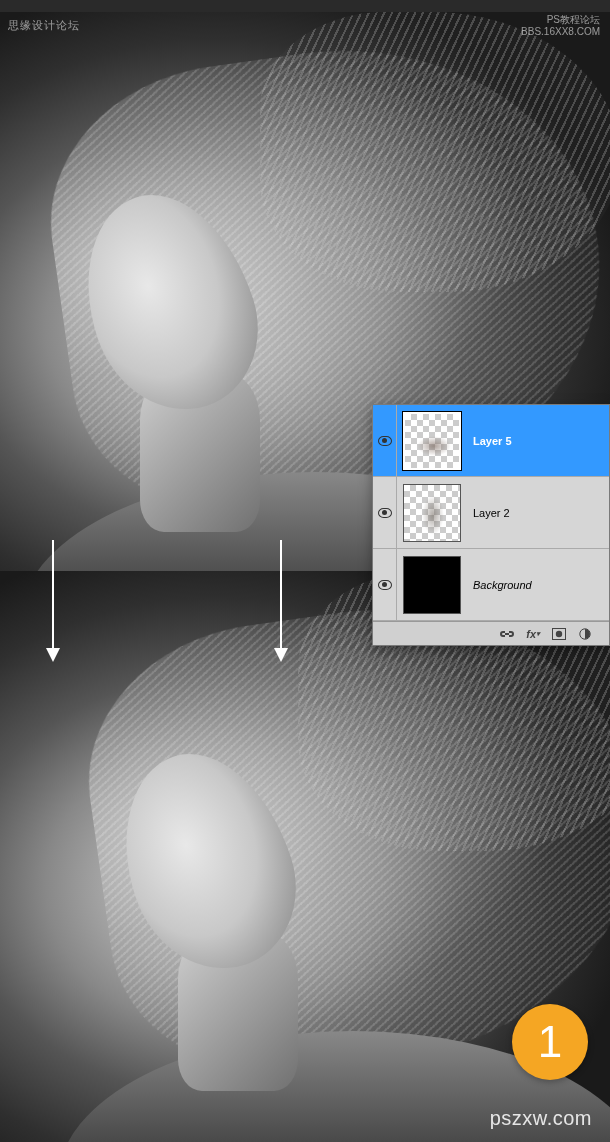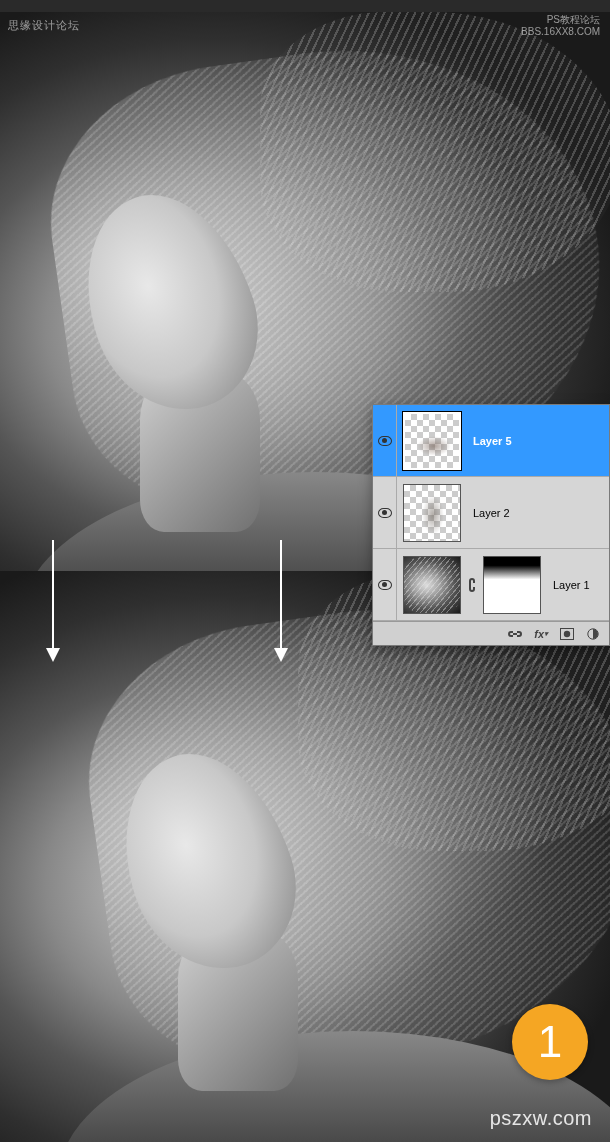--- a/index.html
+++ b/index.html
@@ -220,21 +220,21 @@
     .layer-row.selected .layer-name { color: #fff; font-weight: bold; }
     .layer-name.italic { font-style: italic; }
     .panel-footer {
       height: 24px;
       background: #d0d0d0;
       border-top: 1px solid #999;
       display: flex;
       align-items: center;
       justify-content: flex-end;
       gap: 10px;
-      padding: 0 8px;
+      padding: 0 16px;
     }
     .footer-icon {
       width: 16px; height: 16px;
       display: flex;
       align-items: center;
       justify-content: center;
       color: #444;
       font-size: 11px;
     }
     .phair {
@@ -292,36 +292,28 @@
   <div class="layer-row">
     <div class="vis-col">
       <span class="eye-icon"></span>
     </div>
     <div class="thumb">
         <div class="smudge2"></div>
       </div>
     <span class="layer-name">Layer 2</span>
   </div>
 
+
   <div class="layer-row">
     <div class="vis-col">
       <span class="eye-icon"></span>
     </div>
-    <div class="thumb photo">
-        <div class="phair"></div>
-      </div>
-    <div class="link-icon">
-      <svg viewBox="0 0 8 14">
-          <path d="M1 3a3 3 0 0 1 6 0v2h-2V3a1 1 0 1 0-2 0v8a1 1 0 1 0 2 0V9h2v2a3 3 0 0 1-6 0V3z" fill="#444"></path>
-        </svg>
-    </div>
-    <div class="thumb mask"></div>
-    <span class="layer-name">Layer 1</span>
-  </div>
-
+    <div class="thumb black"></div>
+    <span class="layer-name italic">Background</span>
+  </div>
 
   <div class="panel-footer">
     <div class="footer-icon">
       <svg width="14" height="10" viewBox="0 0 14 10">
           <path d="M3 2h2v2H3a1 1 0 0 0 0 2h2v2H3a3 3 0 0 1 0-6zm8 0a3 3 0 0 1 0 6H9V6h2a1 1 0 0 0 0-2H9V2h2zM5 4h4v2H5z" fill="#444"></path>
         </svg>
     </div>
     <div class="footer-icon" style="font-style:italic;font-weight:bold;">fx<span style="font-size:7px;">▾</span></div>
     <div class="footer-icon">
       <svg width="14" height="12" viewBox="0 0 14 12">

